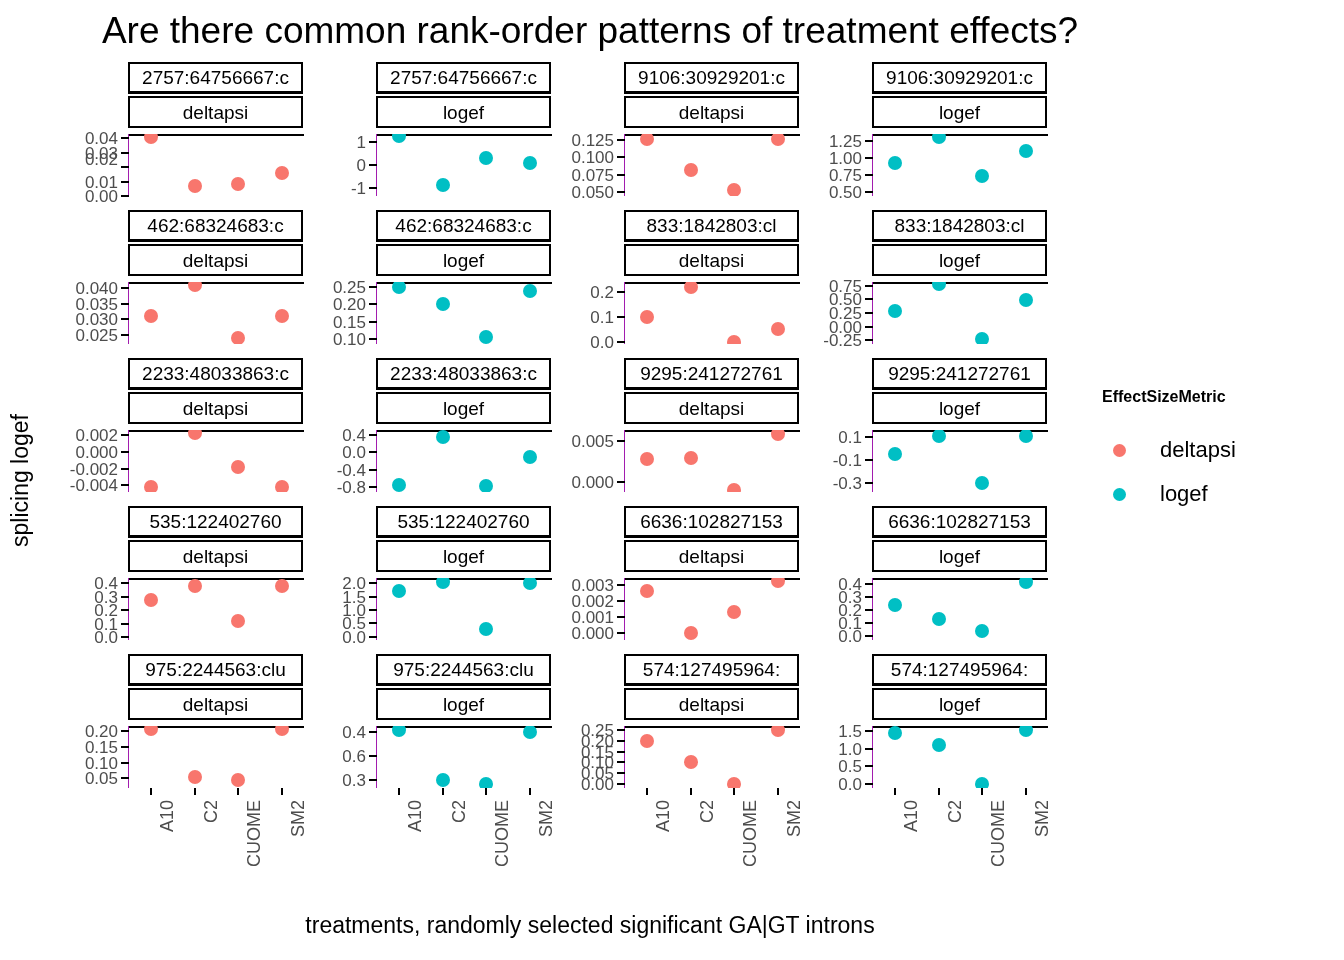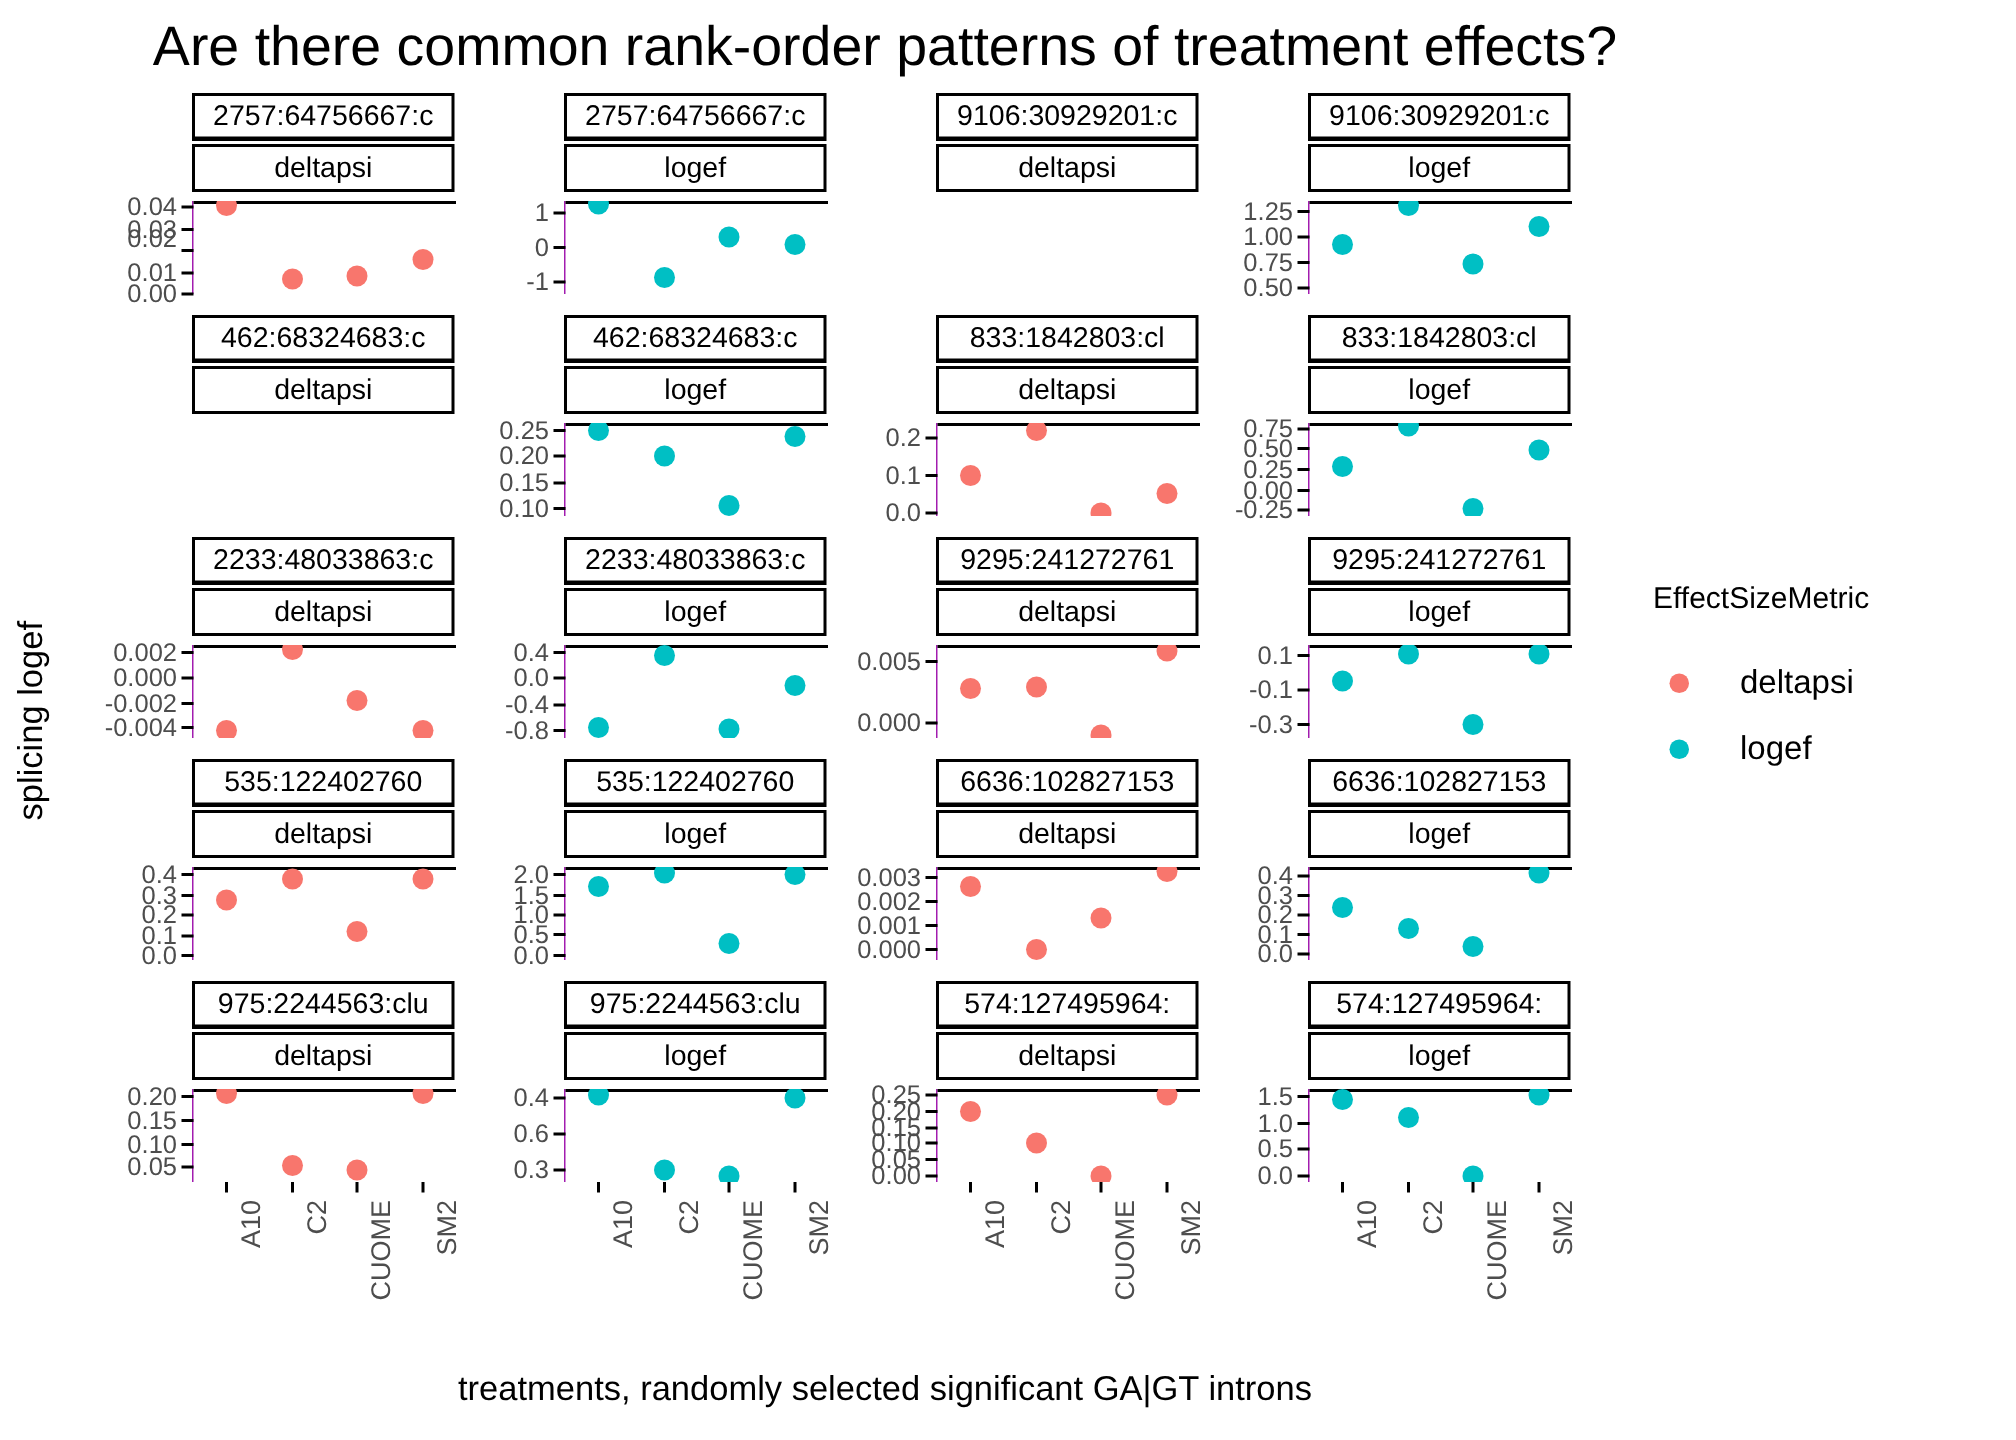--- a/index.html
+++ b/index.html
@@ -137,23 +137,24 @@
   }
   .clipwrap{position:absolute;left:0;top:0;width:175px;height:62px;overflow:hidden;}
 
   
   .legend{
     position:absolute;
     left:1102px; top:388px;
     width:240px;
   }
   .legend-title{
-    font-size:20px;
+    font-size:16px;
     margin-bottom:22px;
     white-space:nowrap;
+    font-weight:bold;
   }
   .legend-row{
     display:flex;align-items:center;
     height:44px;
   }
   .legend-key{
     width:34px;display:flex;justify-content:center;align-items:center;
   }
   .legend-dot{width:13px;height:13px;border-radius:50%;}
   .legend-label{font-size:22px;margin-left:24px;}
@@ -213,20 +214,39 @@
               <div class="pt" style="left: 21.875px; top: 2.2963px; background: rgb(0, 191, 196);"></div>
               <div class="pt" style="left: 65.625px; top: 50.5185px; background: rgb(0, 191, 196);"></div>
               <div class="pt" style="left: 109.375px; top: 24.1111px; background: rgb(0, 191, 196);"></div>
               <div class="pt" style="left: 153.125px; top: 28.7037px; background: rgb(0, 191, 196);"></div>
             </div>
           </div>
         </div>
         <div class="facet c2">
           <div class="strip outer">9106:30929201:c</div>
           <div class="strip inner">deltapsi</div>
+          <div class="panel">
+            <div class="ptop"></div>
+            <div class="yaxis">
+              <div class="ytick" style="top: 5.2px;"></div>
+              <div class="ytlab" style="top: 6.2px;">0.125</div>
+              <div class="ytick" style="top: 22.4222px;"></div>
+              <div class="ytlab" style="top: 23.4222px;">0.100</div>
+              <div class="ytick" style="top: 39.6444px;"></div>
+              <div class="ytlab" style="top: 40.6444px;">0.075</div>
+              <div class="ytick" style="top: 56.8667px;"></div>
+              <div class="ytlab" style="top: 57.8667px;">0.050</div>
+            </div>
+            <div class="clipwrap">
+              <div class="pt" style="left: 21.875px; top: 4.82222px; background: rgb(248, 118, 109);"></div>
+              <div class="pt" style="left: 65.625px; top: 35.8222px; background: rgb(248, 118, 109);"></div>
+              <div class="pt" style="left: 109.375px; top: 56.4889px; background: rgb(248, 118, 109);"></div>
+              <div class="pt" style="left: 153.125px; top: 4.82222px; background: rgb(248, 118, 109);"></div>
+            </div>
+          </div>
         </div>
         <div class="facet c3">
           <div class="strip outer">9106:30929201:c</div>
           <div class="strip inner">logef</div>
           <div class="panel">
             <div class="ptop"></div>
             <div class="yaxis">
               <div class="ytick" style="top: 5.81319px;"></div>
               <div class="ytlab" style="top: 6.81319px;">1.25</div>
               <div class="ytick" style="top: 22.8462px;"></div>
@@ -242,20 +262,39 @@
               <div class="pt" style="left: 109.375px; top: 42.2418px; background: rgb(0, 191, 196);"></div>
               <div class="pt" style="left: 153.125px; top: 17.033px; background: rgb(0, 191, 196);"></div>
             </div>
           </div>
         </div>
       </div>
       <div class="facet-row" style="top: 148px;">
         <div class="facet c0">
           <div class="strip outer">462:68324683:c</div>
           <div class="strip inner">deltapsi</div>
+          <div class="panel">
+            <div class="ptop"></div>
+            <div class="yaxis">
+              <div class="ytick" style="top: 5.2px;"></div>
+              <div class="ytlab" style="top: 6.2px;">0.040</div>
+              <div class="ytick" style="top: 20.7px;"></div>
+              <div class="ytlab" style="top: 21.7px;">0.035</div>
+              <div class="ytick" style="top: 36.2px;"></div>
+              <div class="ytlab" style="top: 37.2px;">0.030</div>
+              <div class="ytick" style="top: 51.7px;"></div>
+              <div class="ytlab" style="top: 52.7px;">0.025</div>
+            </div>
+            <div class="clipwrap">
+              <div class="pt" style="left: 21.875px; top: 34.1px; background: rgb(248, 118, 109);"></div>
+              <div class="pt" style="left: 65.625px; top: 3.1px; background: rgb(248, 118, 109);"></div>
+              <div class="pt" style="left: 109.375px; top: 55.8px; background: rgb(248, 118, 109);"></div>
+              <div class="pt" style="left: 153.125px; top: 34.1px; background: rgb(248, 118, 109);"></div>
+            </div>
+          </div>
         </div>
         <div class="facet c1">
           <div class="strip outer">462:68324683:c</div>
           <div class="strip inner">logef</div>
           <div class="panel">
             <div class="ptop"></div>
             <div class="yaxis">
               <div class="ytick" style="top: 4.16667px;"></div>
               <div class="ytlab" style="top: 5.16667px;">0.25</div>
               <div class="ytick" style="top: 21.3889px;"></div>

